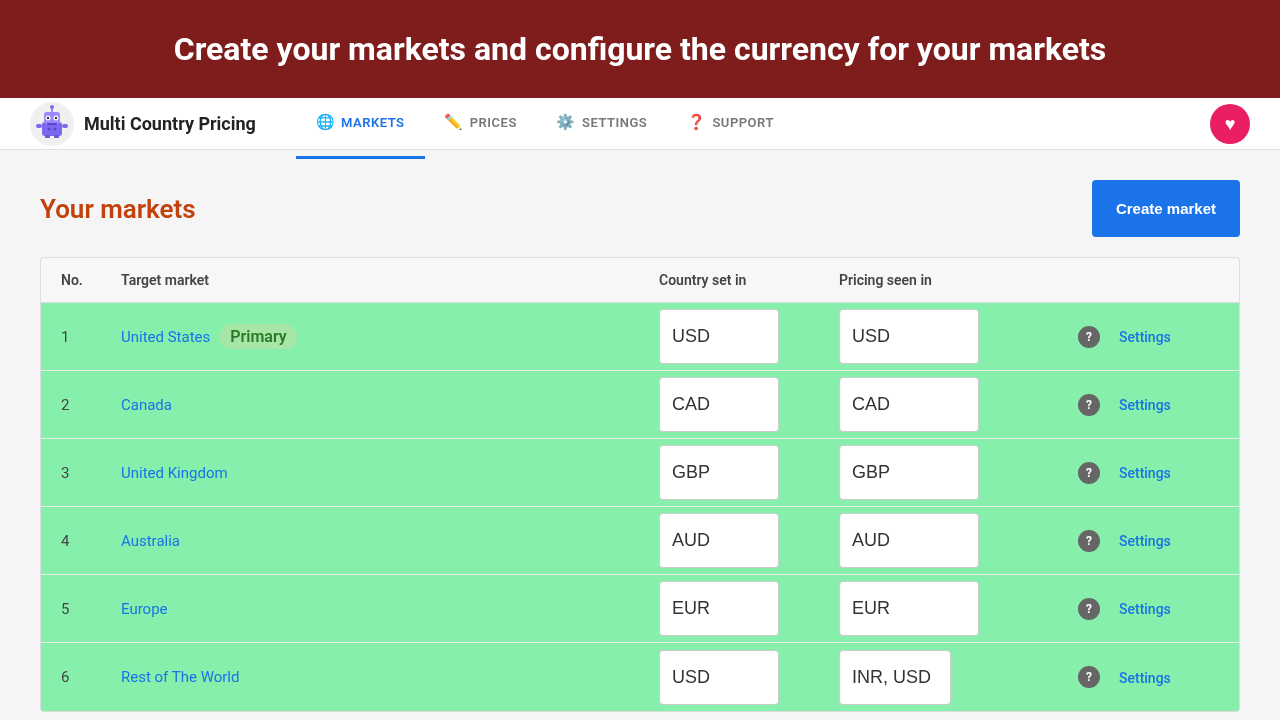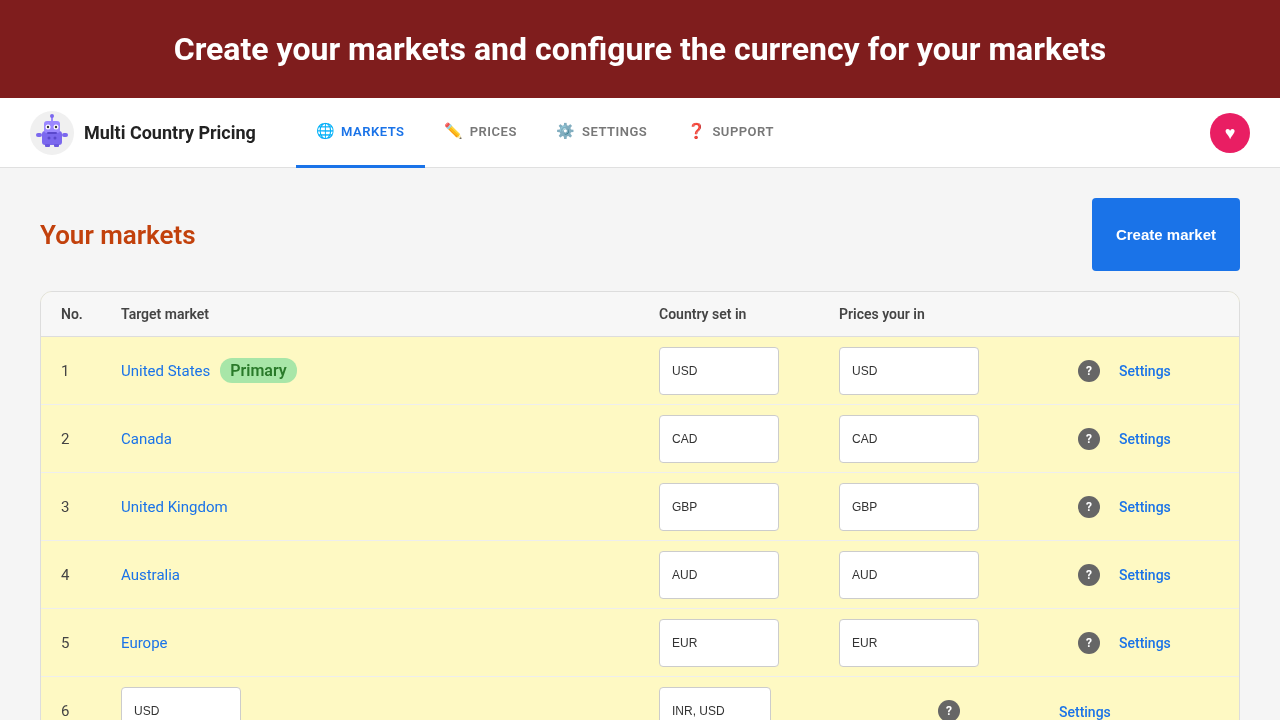--- a/index.html
+++ b/index.html
@@ -16,21 +16,21 @@
       font-weight: 700;
     }
 
     .app-header {
       background: white;
       border-bottom: 1px solid #e0e0e0;
       padding: 0 30px;
       display: flex;
       align-items: center;
       gap: 30px;
-      height: 70px;
+      height: 52px;
     }
 
     .app-logo {
       display: flex;
       align-items: center;
       gap: 10px;
     }
 
     .logo-icon {
       width: 44px;
@@ -107,31 +107,31 @@
     .markets-title {
       font-size: 26px;
       font-weight: 600;
       color: #c2410c;
     }
 
     .create-market-btn {
       background: #1a73e8;
       color: white;
       border: none;
-      padding: 28px 24px;
+      padding: 20px 24px;
       font-size: 15px;
       font-weight: 600;
       border-radius: 4px;
       cursor: pointer;
     }
 
     .markets-table {
-      background: #fef9c3;
+      background: #86efac;
       border: 1px solid #ddd;
-      border-radius: 12px;
+      border-radius: 4px;
       overflow: hidden;
       width: 100%;
     }
 
     .table-header {
       display: grid;
       grid-template-columns: 60px 1fr 180px 220px 60px 100px;
       background: #f7f7f7;
       padding: 14px 20px;
       border-bottom: 1px solid #ddd;
@@ -173,21 +173,21 @@
       font-size: 16px;
       font-weight: 600;
       padding: 3px 10px;
       border-radius: 12px;
     }
 
     .currency-input {
       border: 1px solid #ccc;
       border-radius: 4px;
       padding: 16px 12px;
-      font-size: 12px;
+      font-size: 18px;
       color: #333;
       width: 120px;
       background: white;
     }
 
     .row-prices-set {
       display: flex;
       align-items: center;
     }
 
@@ -287,21 +287,21 @@
     <h2 class="markets-title">Your markets</h2>
     <button class="create-market-btn">Create market</button>
   </div>
 
   <div class="markets-table">
 
     <div class="table-header">
       <span>No.</span>
       <span>Target market</span>
       <span>Country set in</span>
-      <span>Prices your in</span>
+      <span>Pricing seen in</span>
       <span></span>
       <span></span>
     </div>
 
     <div id="table-body">
         <div class="table-row">
     <span class="row-num">1</span>
     <div class="row-market">
       United States
       <span class="primary-badge">Primary</span>
@@ -390,20 +390,24 @@
     </div>
     <div style="display:flex;align-items:center;justify-content:center;">
       <div class="help-icon">?</div>
     </div>
     <div>
       <a class="settings-link">Settings</a>
     </div>
   </div>
         <div class="table-row">
     <span class="row-num">6</span>
+    <div class="row-market">
+      Rest of The World
+      
+    </div>
     <div class="row-prices-set">
       <input class="currency-input" value="USD" readonly="" style="">
     </div>
     <div class="row-prices-seen">
       <input class="currency-input" value="INR, USD" readonly="" style="width: 112px;">
     </div>
     <div style="display:flex;align-items:center;justify-content:center;">
       <div class="help-icon">?</div>
     </div>
     <div>

